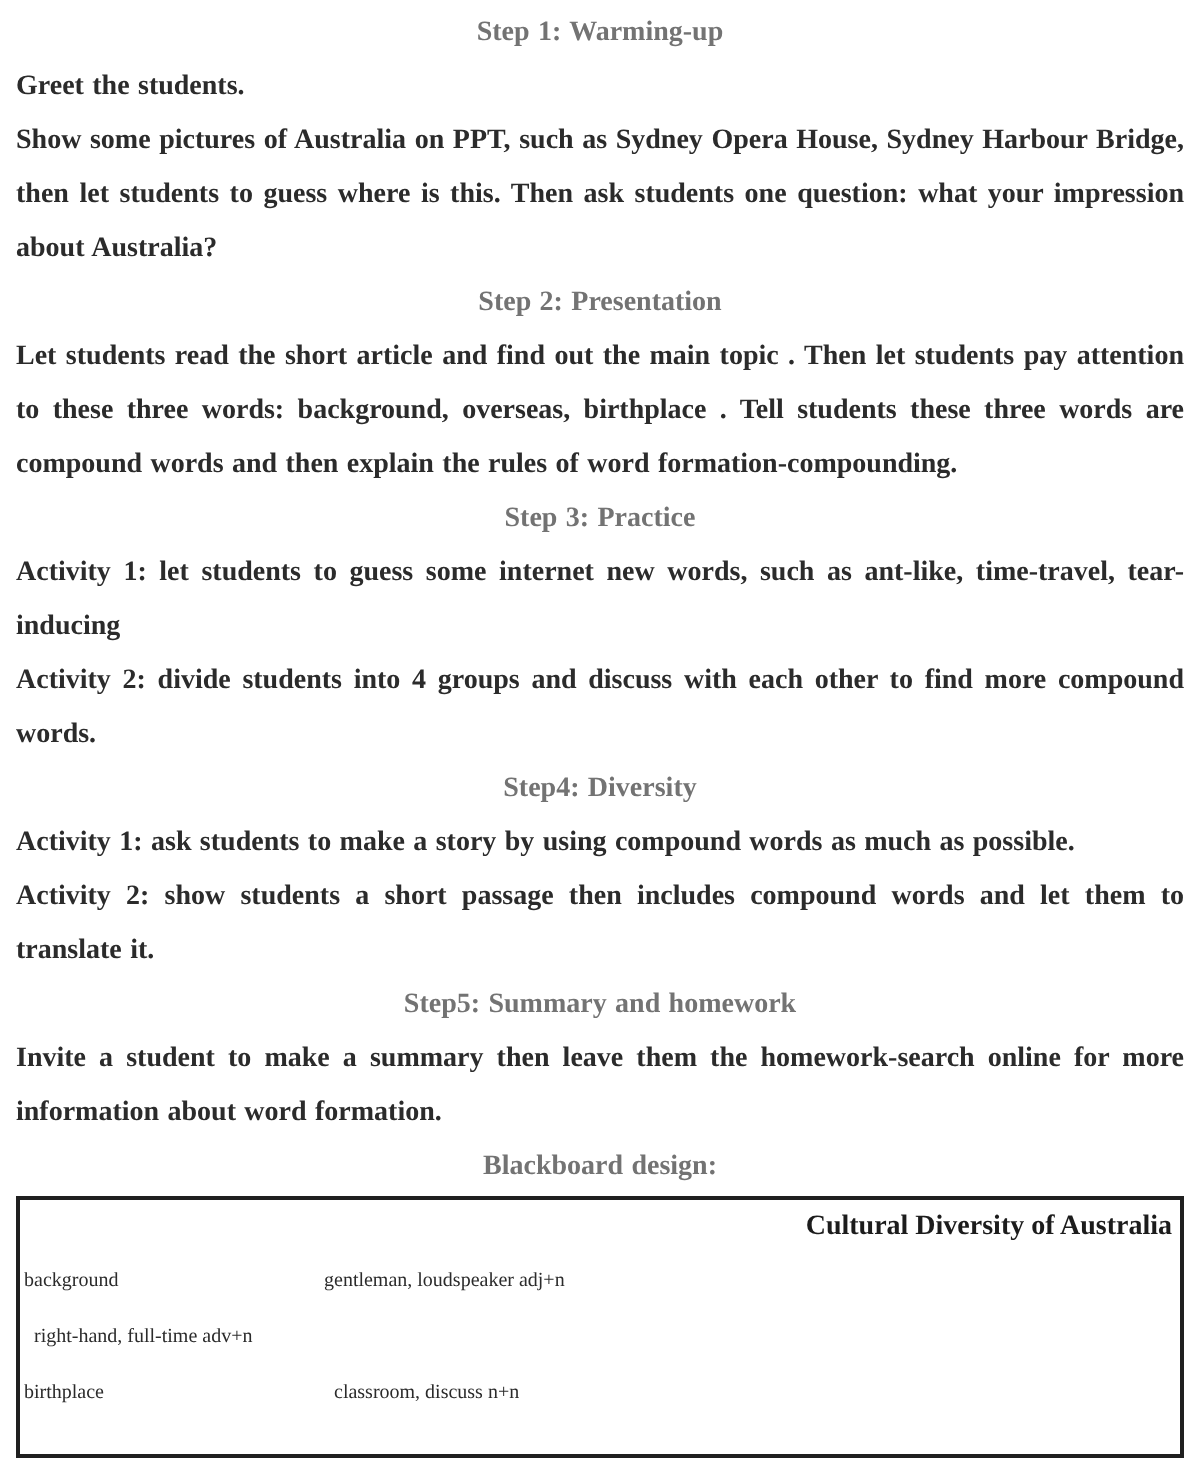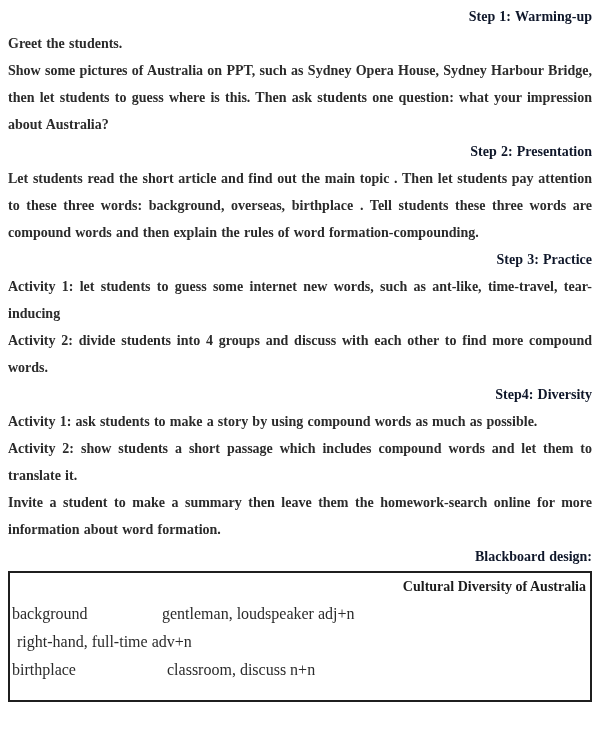--- a/index.html
+++ b/index.html
@@ -22,41 +22,41 @@
   .doc p {
     margin: 0;
     font-size: 14px;
     line-height: 27px;
     text-align: justify;
     word-spacing: 0.05em;
     font-weight: bold;
   }
   .doc p.heading {
     font-weight: bold;
-    text-align: right;
-    color: #0f172a;
+    text-align: center;
+    color: #737373;
   }
   .bb-box {
     box-sizing: border-box;
     margin-top: 1px;
     width: 584px;
     height: 131px;
     border: 2px solid #1f1f1f;
     padding: 1px 4px 0 2px;
   }
   .bb-title {
     font-weight: bold;
     font-size: 14px;
     line-height: 26px;
     text-align: right;
     color: #1c1c1c;
   }
   .bb-row {
     display: flex;
-    font-size: 16px;
+    font-size: 10px;
     line-height: 28px;
   }
   .bb-term {
     width: 150px;
     flex: 0 0 150px;
   }
   .bb-ex.sp {
     padding-left: 5px;
   }
 </style>
@@ -71,22 +71,23 @@
 
   <p class="heading">Step 2: Presentation</p>
   <p>Let students read the short article and find out the main topic . Then let students pay attention to these three words: background, overseas, birthplace . Tell students these three words are compound words and then explain the rules of word formation-compounding.</p>
 
   <p class="heading">Step 3: Practice</p>
   <p>Activity 1: let students to guess some internet new words, such as ant-like, time-travel, tear-inducing</p>
   <p>Activity 2: divide students into 4 groups and discuss with each other to find more compound words.</p>
 
   <p class="heading">Step4: Diversity</p>
   <p>Activity 1: ask students to make a story by using compound words as much as possible.</p>
-  <p>Activity 2: show students a short passage which includes compound words and let them to translate it.</p>
+  <p>Activity 2: show students a short passage then includes compound words and let them to translate it.</p>
 
+  <p class="heading">Step5: Summary and homework</p>
   <p>Invite a student to make a summary then leave them the homework-search online for more information about word formation.</p>
 
   <p class="heading">Blackboard design:</p>
 
   <div class="bb-box">
     <div class="bb-title">Cultural Diversity of Australia</div>
 
     <div class="bb-row">
       <span class="bb-term">background</span>
       <span class="bb-ex">gentleman, loudspeaker adj+n</span>

